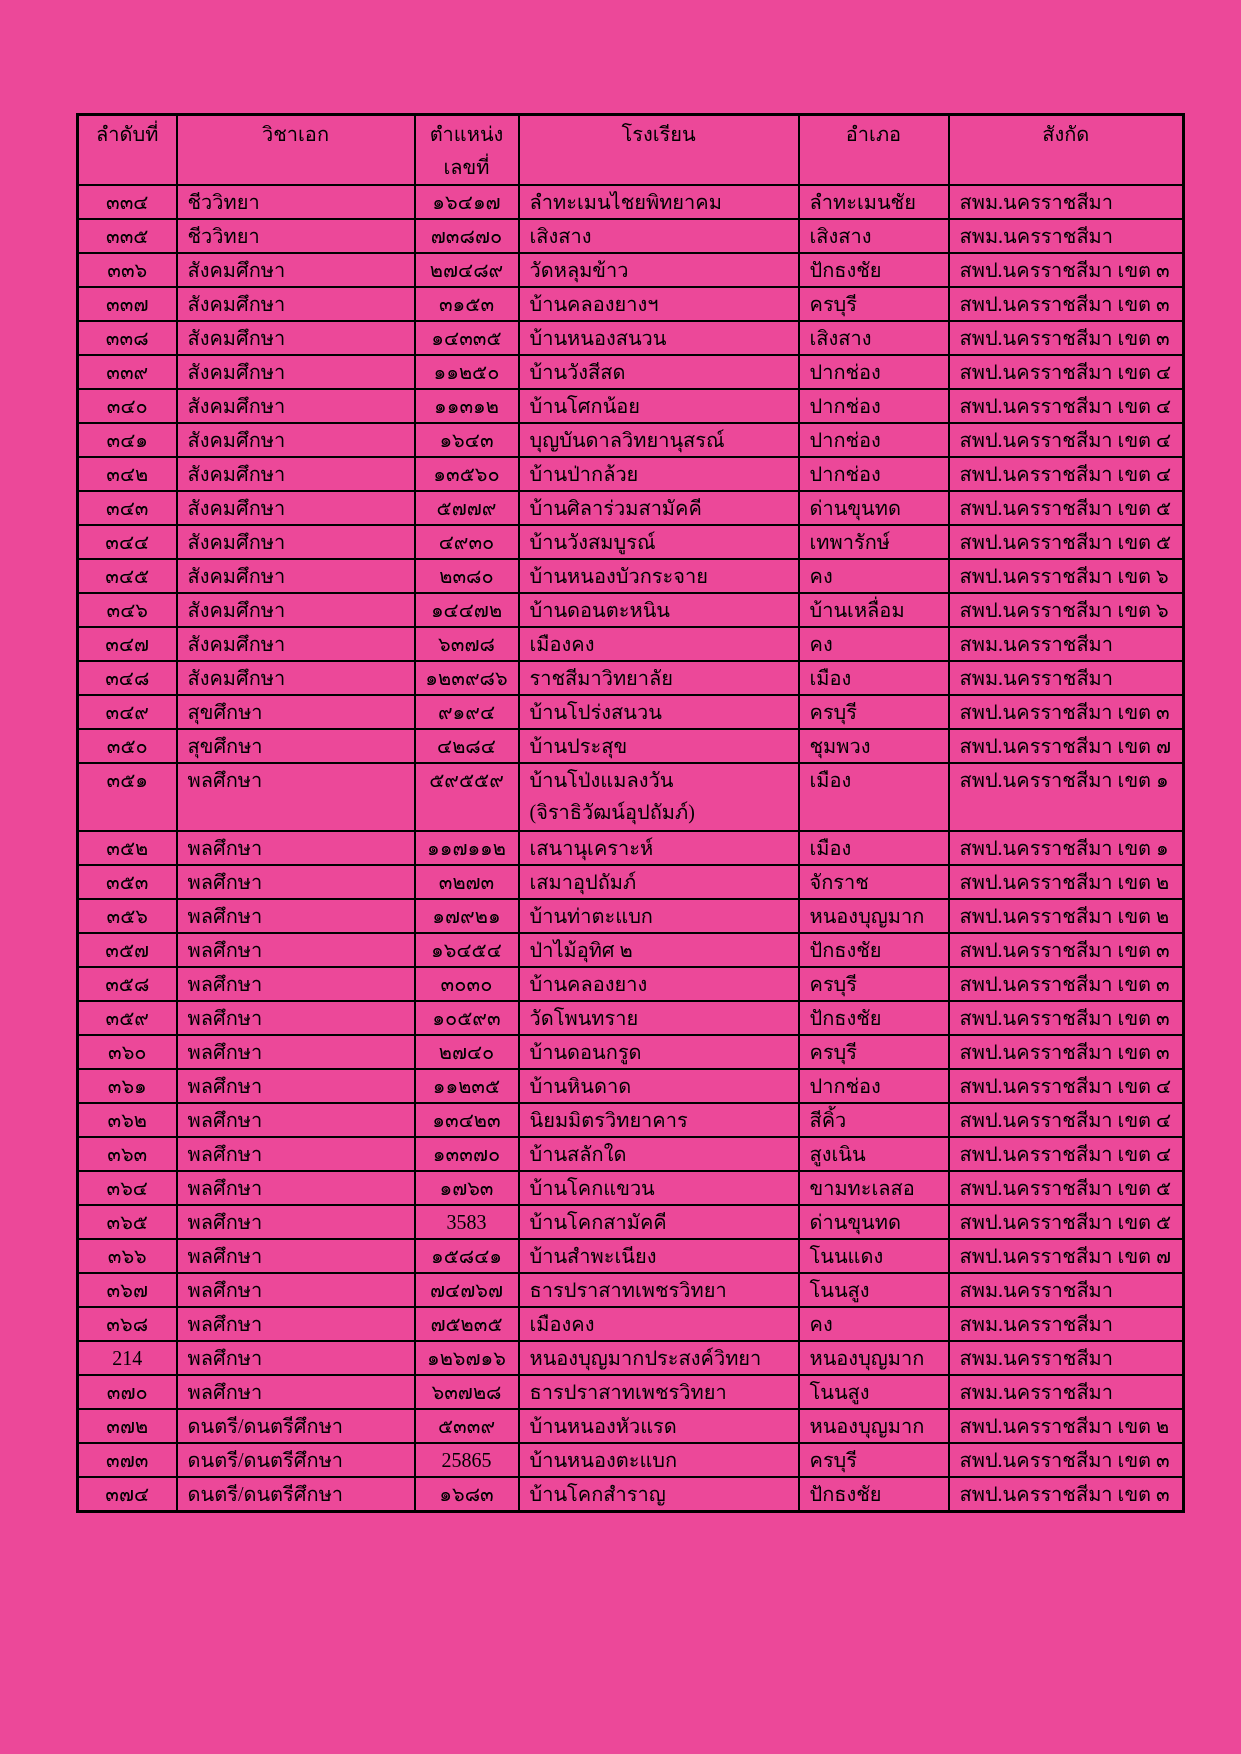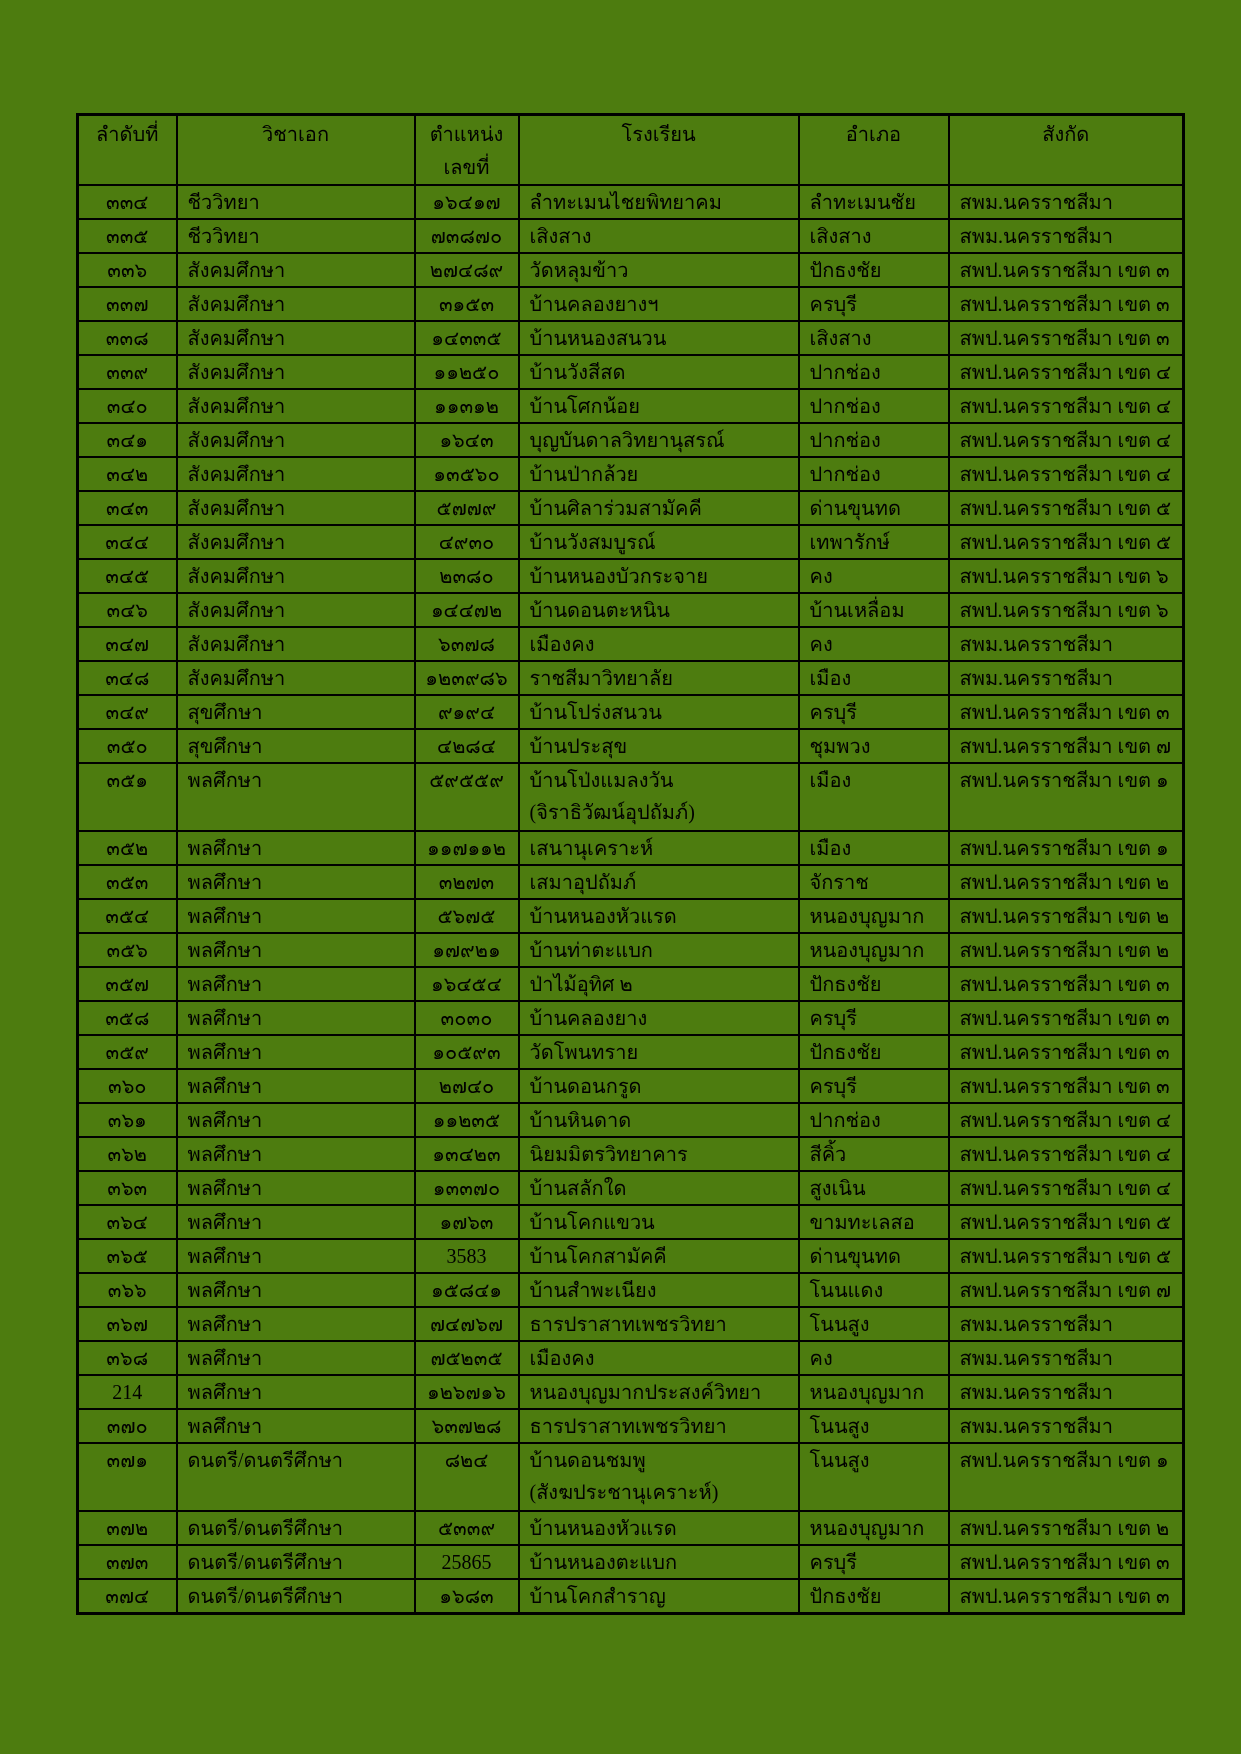--- a/index.html
+++ b/index.html
@@ -7,21 +7,21 @@
     width: 1241px;
     height: 1754px;
     background: #ffffff;
     color: #000000;
     font-family: "Liberation Serif", "DejaVu Serif", serif;
   }
   .page {
     position: relative;
     width: 1241px;
     height: 1754px;
-    background: #4d7c0f;
+    background: #ec4899;
     overflow: hidden;
   }
   table.roster {
     position: absolute;
     left: 76px;
     top: 113px;
     width: 1106px;
     border-collapse: collapse;
     table-layout: fixed;
     border: 3px solid #000000;
@@ -235,28 +235,20 @@
   </tr>
         <tr>
     <td>๓๕๓</td>
     <td>พลศึกษา</td>
     <td>๓๒๗๓</td>
     <td>เสมาอุปถัมภ์</td>
     <td>จักราช</td>
     <td>สพป.นครราชสีมา เขต ๒</td>
   </tr>
         <tr>
-    <td>๓๕๔</td>
-    <td>พลศึกษา</td>
-    <td>๕๖๗๕</td>
-    <td>บ้านหนองหัวแรด</td>
-    <td>หนองบุญมาก</td>
-    <td>สพป.นครราชสีมา เขต ๒</td>
-  </tr>
-        <tr>
     <td>๓๕๖</td>
     <td>พลศึกษา</td>
     <td>๑๗๙๒๑</td>
     <td>บ้านท่าตะแบก</td>
     <td>หนองบุญมาก</td>
     <td>สพป.นครราชสีมา เขต ๒</td>
   </tr>
         <tr>
     <td>๓๕๗</td>
     <td>พลศึกษา</td>
@@ -361,29 +353,20 @@
     <td>หนองบุญมาก</td>
     <td>สพม.นครราชสีมา</td>
   </tr>
         <tr>
     <td>๓๗๐</td>
     <td>พลศึกษา</td>
     <td>๖๓๗๒๘</td>
     <td>ธารปราสาทเพชรวิทยา</td>
     <td>โนนสูง</td>
     <td>สพม.นครราชสีมา</td>
-  </tr>
-        <tr class="tall">
-    <td>๓๗๑</td>
-    <td>ดนตรี/ดนตรีศึกษา</td>
-    <td>๘๒๔</td>
-    <td>บ้านดอนชมพู
-(สังฆประชานุเคราะห์)</td>
-    <td>โนนสูง</td>
-    <td>สพป.นครราชสีมา เขต ๑</td>
   </tr>
         <tr>
     <td>๓๗๒</td>
     <td>ดนตรี/ดนตรีศึกษา</td>
     <td>๕๓๓๙</td>
     <td>บ้านหนองหัวแรด</td>
     <td>หนองบุญมาก</td>
     <td>สพป.นครราชสีมา เขต ๒</td>
   </tr>
         <tr>

